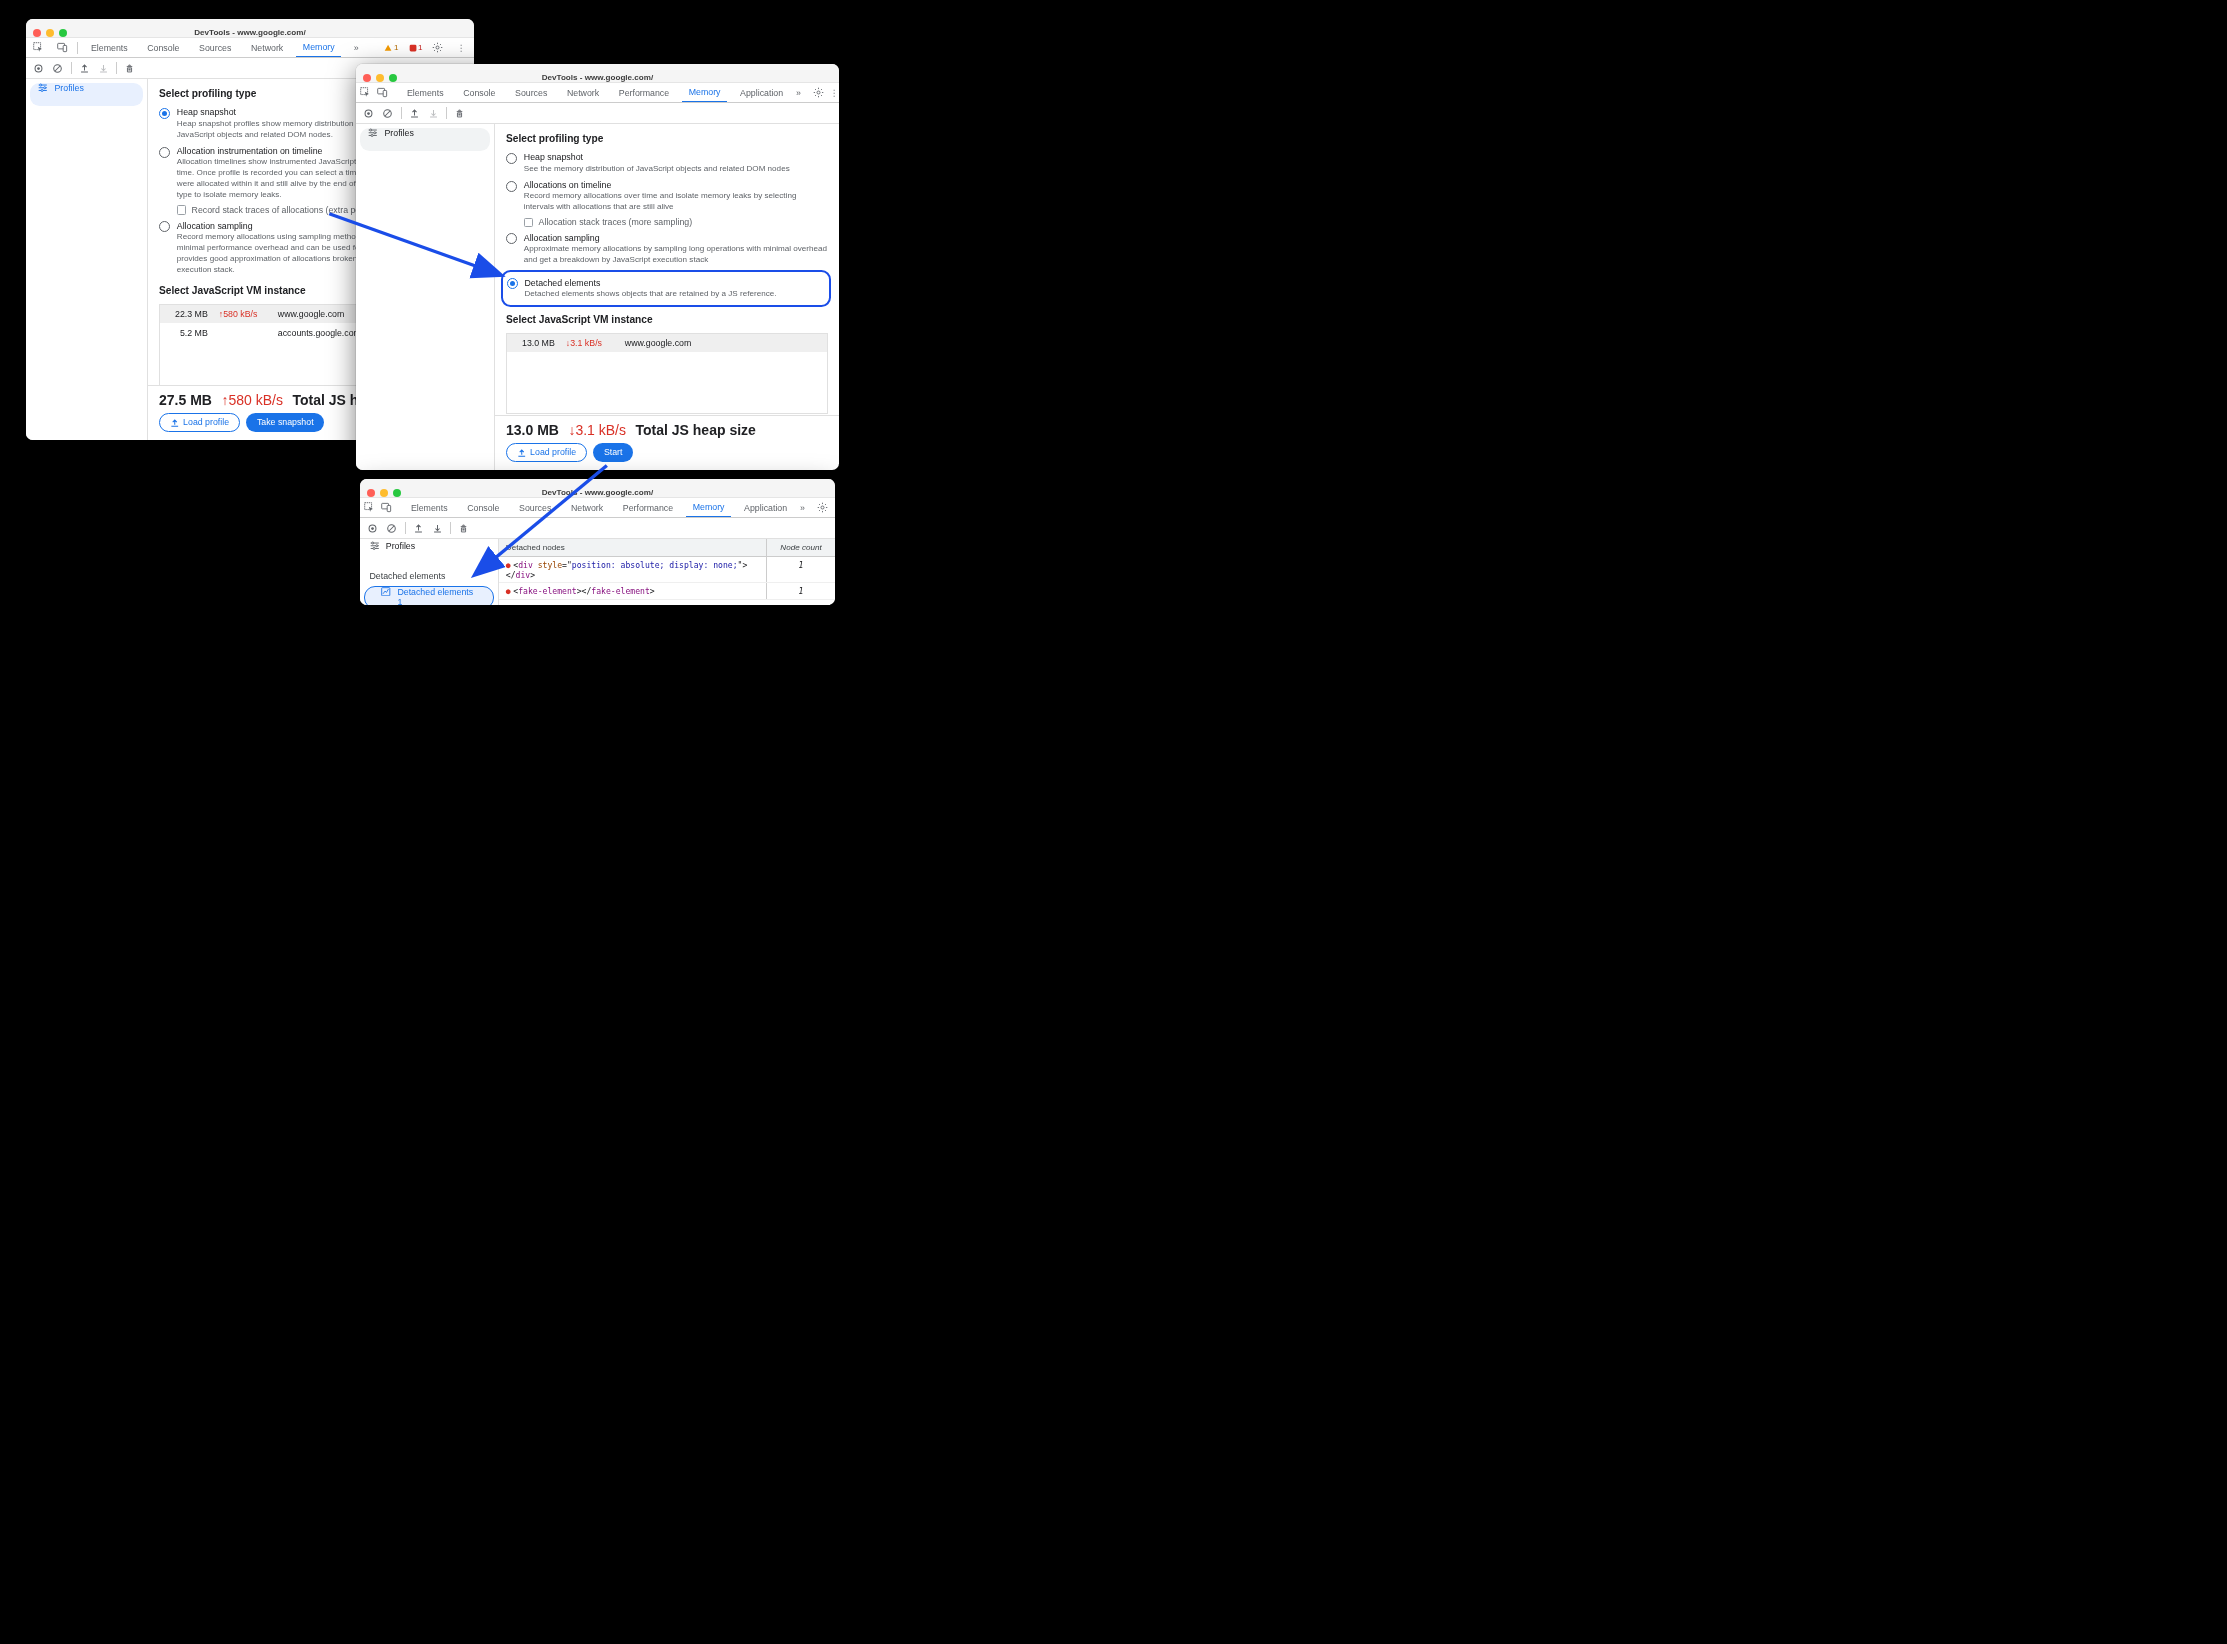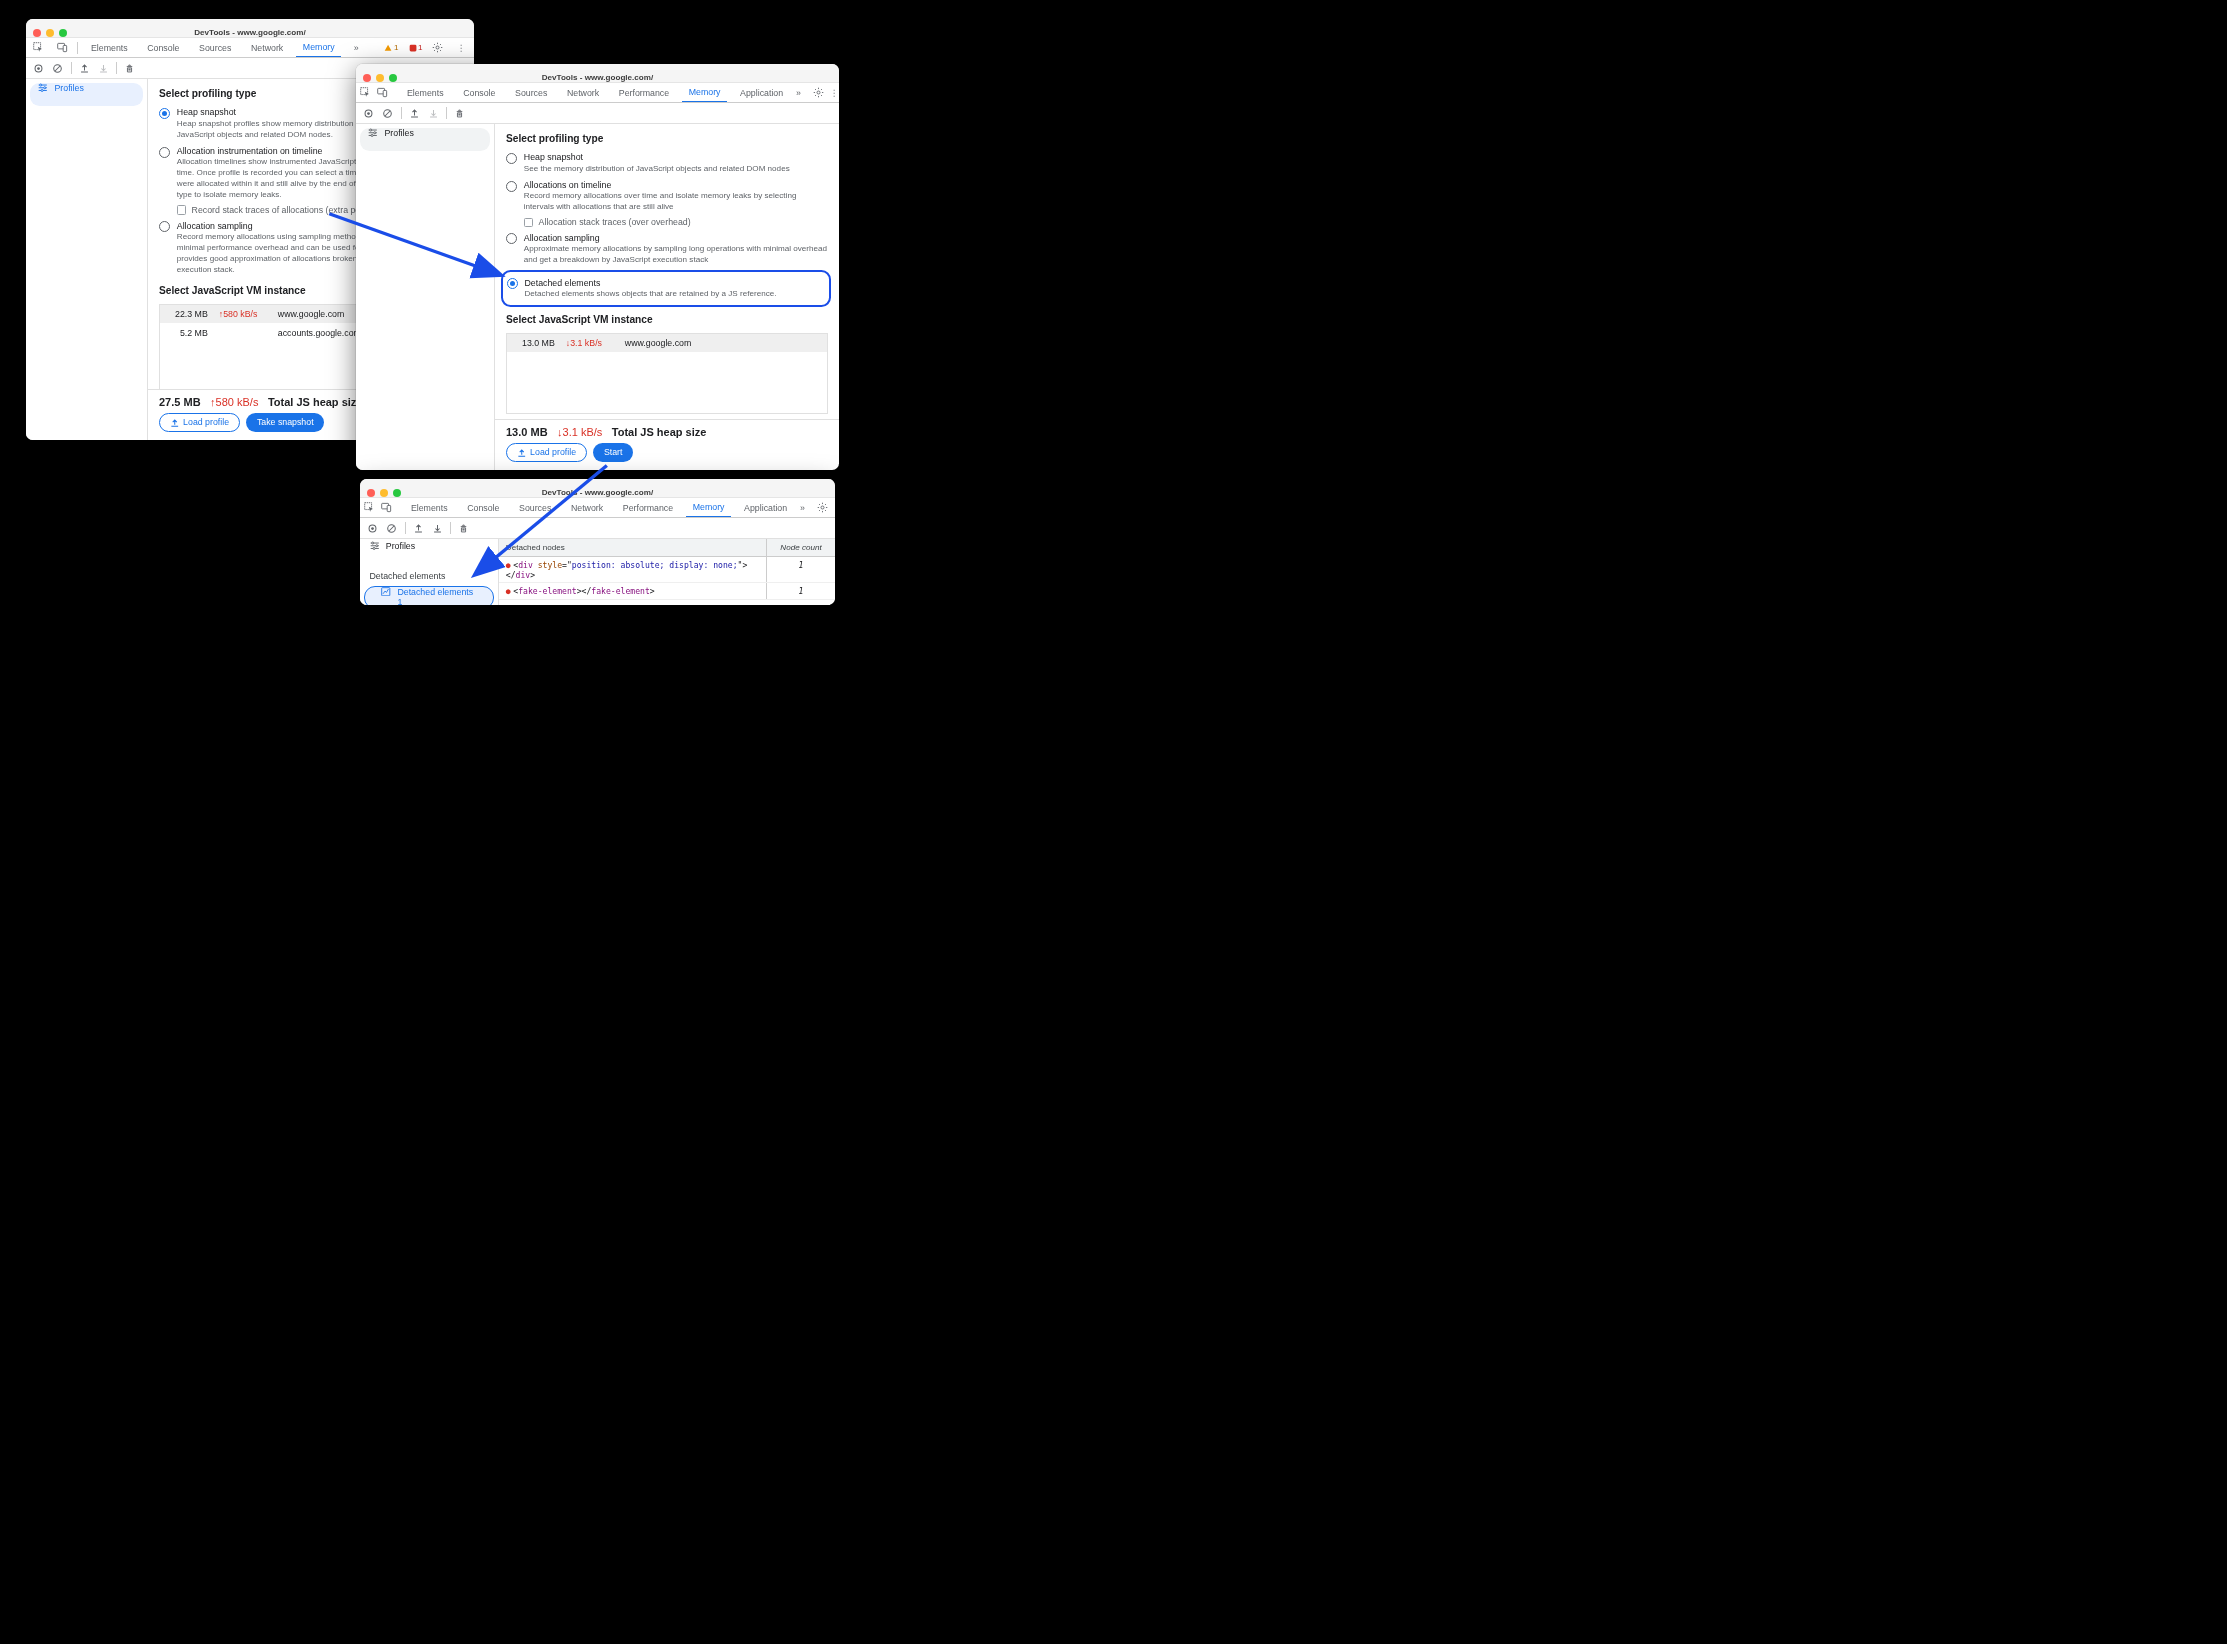--- a/index.html
+++ b/index.html
@@ -103,21 +103,21 @@
   .opt-desc { font-size:8.1px; color:#5f6368; margin-top:1.4px; line-height:1.35; }
   .checkbox-row { margin:4.1px 0 4.1px 17.7px; display:flex; align-items:center; gap:5.4px; font-size:8.8px; color:#5f6368;}
   .checkbox { width:9.5px;height:9.5px;border:1px solid #9aa0a6;border-radius:1.4px; }
   .highlight-box { border:2px solid #1a4de8; border-radius:9.5px; padding:5.4px 6.8px 5.4px 4.1px; margin:4.1px -2.7px 6.8px -5.4px; }
   .vm-list { border:0.7px solid #e0e0e0; margin-top:4.1px; }
   .vm-row { display:flex; gap:11px; padding:4.1px 6.8px; font-size:8.8px; }
   .vm-row.sel { background:#efefef; }
   .vm-size { width:41px; text-align:right; }
   .vm-rate { color:#d93025; width:48px; }
   .footer { border-top:0.7px solid #e0e0e0; padding:5.4px 11px 8.1px; }
-  .footer-stats { display:flex; gap:9.5px; font-size:11px; margin-bottom:5.4px; }
+  .footer-stats { display:flex; gap:9.5px; font-size:14px; margin-bottom:5.4px; }
   .footer-stats .rate { color:#d93025; }
   .btns { display:flex; gap:6.8px; }
   .btn {
     height:19px; padding:0 9.5px; border-radius:9.5px; font-size:8.8px;
     display:flex; align-items:center; gap:4.1px; cursor:pointer; border:0.7px solid transparent;
   }
   .btn.outline { color:#1a73e8; border-color:#1a73e8; background:#fff; }
   .btn.solid { color:#fff; background:#1a73e8; }
   .results-table { flex:1; overflow:auto; }
   .results-head { display:flex; border-bottom:0.7px solid #ccc; background:#f1f3f4; font-size:8.1px; color:#3c4043;}
@@ -399,21 +399,21 @@
         </div>
         <div class="opt">
           <div class="radio"></div>
           <div>
             <div class="opt-title">Allocations on timeline</div>
             <div class="opt-desc">Record memory allocations over time and isolate memory leaks by selecting intervals with allocations that are still alive</div>
           </div>
         </div>
         <div class="checkbox-row">
           <div class="checkbox"></div>
-          <span>Allocation stack traces (over overhead)</span>
+          <span>Allocation stack traces (more sampling)</span>
         </div>
         <div class="opt">
           <div class="radio"></div>
           <div>
             <div class="opt-title">Allocation sampling</div>
             <div class="opt-desc">Approximate memory allocations by sampling long operations with minimal overhead and get a breakdown by JavaScript execution stack</div>
           </div>
         </div>
         <div class="highlight-box">
           <div class="opt" style="margin:0">

